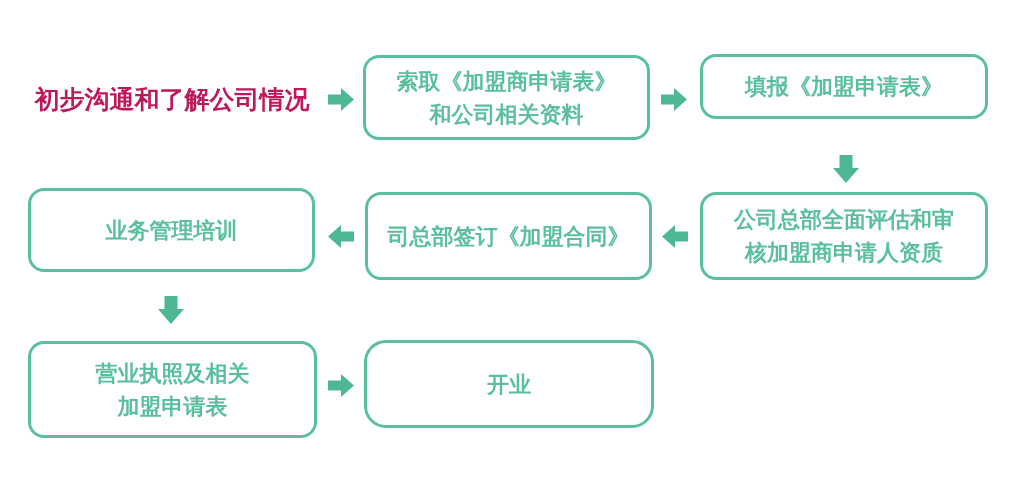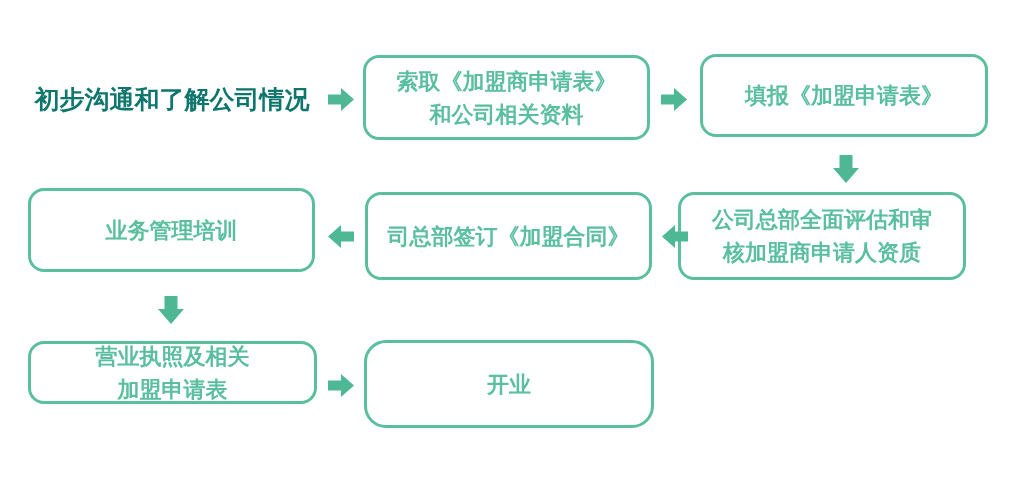--- a/index.html
+++ b/index.html
@@ -16,45 +16,45 @@
     font-family: "Liberation Sans", "DejaVu Sans", sans-serif;
   }
   .start-text {
     position: absolute;
     left: 30px;
     top: 84px;
     width: 284px;
     text-align: center;
     font-size: 25px;
     font-weight: bold;
-    color: #0f766e;
+    color: #be185d;
     line-height: 30px;
   }
   .step-box {
     position: absolute;
     box-sizing: border-box;
     border: 3px solid #5abf9e;
     border-radius: 16px;
     display: flex;
     flex-direction: column;
     align-items: center;
     justify-content: center;
     text-align: center;
     color: #5abf9e;
     font-size: 22px;
     font-weight: bold;
     line-height: 33px;
     background: #ffffff;
   }
   .box-1 { left: 363px; top: 55px;  width: 287px; height: 85px; align-items: center; }
-  .box-2 { left: 700px; top: 54px;  width: 288px; height: 83px; }
-  .box-3 { left: 678px; top: 192px; width: 288px; height: 88px; }
+  .box-2 { left: 700px; top: 54px;  width: 288px; height: 65px; }
+  .box-3 { left: 700px; top: 192px; width: 288px; height: 88px; }
   .box-4 { left: 365px; top: 192px; width: 287px; height: 88px; }
   .box-5 { left: 28px;  top: 188px; width: 287px; height: 84px; }
-  .box-6 { left: 28px;  top: 341px; width: 289px; height: 63px; }
+  .box-6 { left: 28px;  top: 341px; width: 289px; height: 97px; }
   .box-7 { left: 364px; top: 340px; width: 290px; height: 88px; border-radius: 22px; }
   .arrow {
     position: absolute;
     color: #4db893;
   }
   .arrow svg { display: block; }
   .arrow-r1 { left: 328px; top: 88px; }
   .arrow-r2 { left: 661px; top: 88px; }
   .arrow-d1 { left: 833px; top: 155px; }
   .arrow-l1 { left: 662px; top: 225px; }

